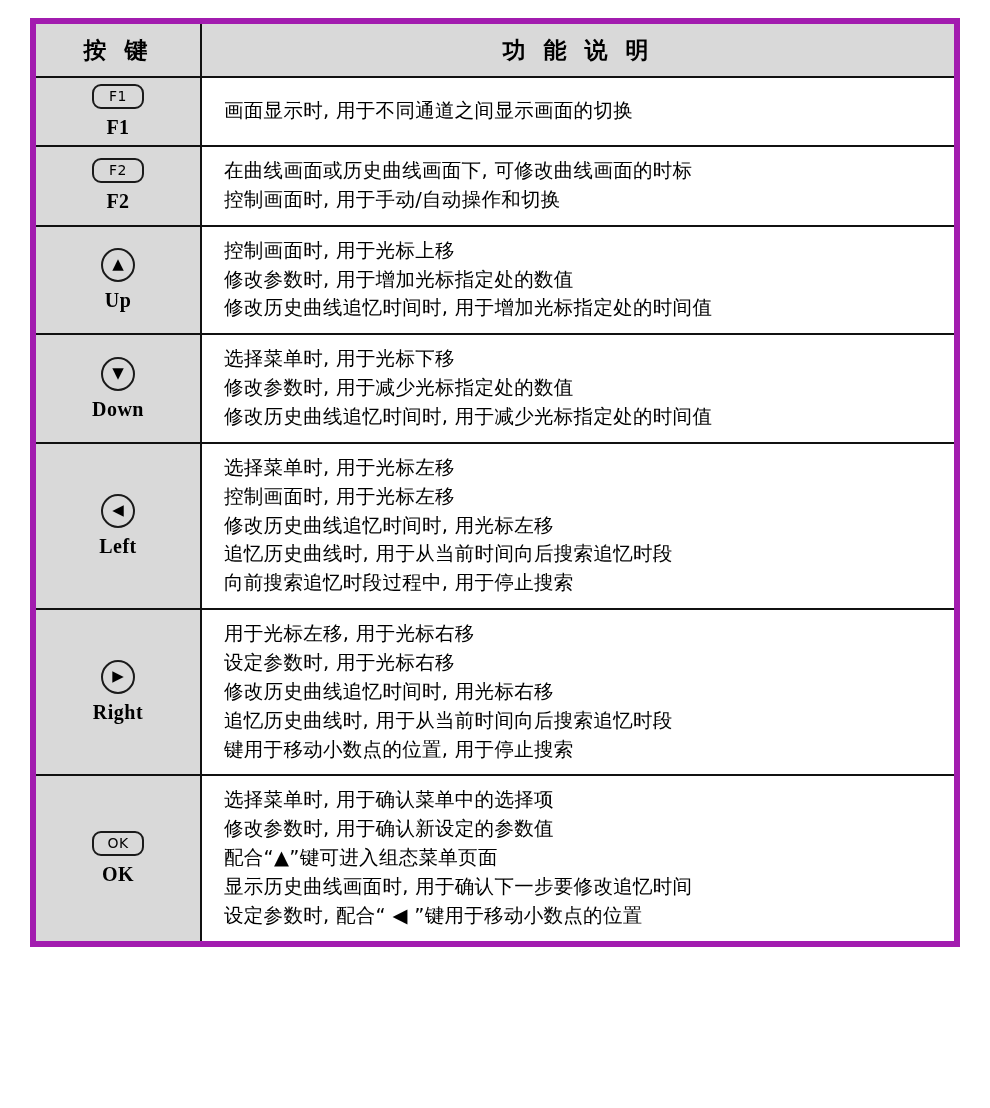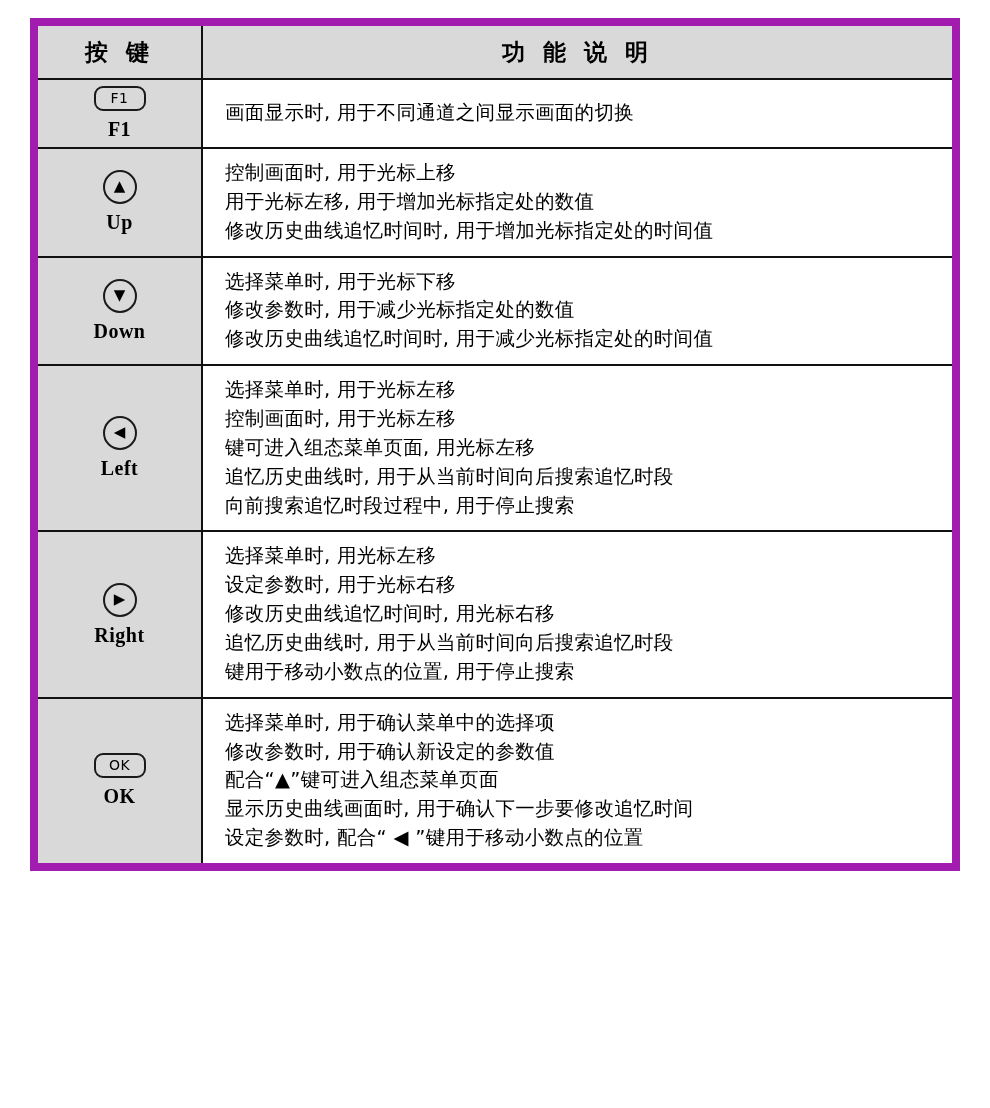--- a/index.html
+++ b/index.html
@@ -17,21 +17,21 @@
     position: relative;
     width: 990px;
     height: 1108px;
     box-sizing: border-box;
     padding: 18px 30px 30px 30px;
   }
   table.keytable {
     border-collapse: collapse;
     width: 930px;
     table-layout: fixed;
-    border: 8px solid #a21caf;
+    border: 6px solid #a21caf;
   }
   table.keytable col.c-key { width: 168px; }
   table.keytable col.c-desc { width: auto; }
 
   table.keytable th, table.keytable td {
     border: 2px solid #111111;
     vertical-align: middle;
   }
   thead th {
     background: #d9d9d9;
@@ -114,29 +114,39 @@
       <tr>
         <td class="keycell">
           <div class="keybtn text">F1</div>
           <div class="keylabel">F1</div>
         </td>
         <td class="desccell">
           <div class="descline">画面显示时, 用于不同通道之间显示画面的切换</div>
         </td>
       </tr>
 
+      <tr>
+        <td class="keycell">
+          <div class="keybtn text">F2</div>
+          <div class="keylabel">F2</div>
+        </td>
+        <td class="desccell">
+          <div class="descline">在曲线画面或历史曲线画面下, 可修改曲线画面的时标</div>
+          <div class="descline">控制画面时, 用于手动/自动操作和切换</div>
+        </td>
+      </tr>
 
       <tr>
         <td class="keycell">
           <div class="keybtn round arrow-glyph">▲</div>
           <div class="keylabel">Up</div>
         </td>
         <td class="desccell">
           <div class="descline">控制画面时, 用于光标上移</div>
-          <div class="descline">用于光标左移, 用于增加光标指定处的数值</div>
+          <div class="descline">修改参数时, 用于增加光标指定处的数值</div>
           <div class="descline">修改历史曲线追忆时间时, 用于增加光标指定处的时间值</div>
         </td>
       </tr>
 
       <tr>
         <td class="keycell">
           <div class="keybtn round arrow-glyph">▼</div>
           <div class="keylabel">Down</div>
         </td>
         <td class="desccell">
@@ -147,33 +157,33 @@
       </tr>
 
       <tr>
         <td class="keycell">
           <div class="keybtn round arrow-glyph">◀</div>
           <div class="keylabel">Left</div>
         </td>
         <td class="desccell">
           <div class="descline">选择菜单时, 用于光标左移</div>
           <div class="descline">控制画面时, 用于光标左移</div>
-          <div class="descline">键可进入组态菜单页面, 用光标左移</div>
+          <div class="descline">修改历史曲线追忆时间时, 用光标左移</div>
           <div class="descline">追忆历史曲线时, 用于从当前时间向后搜索追忆时段</div>
           <div class="descline">向前搜索追忆时段过程中, 用于停止搜索</div>
         </td>
       </tr>
 
       <tr>
         <td class="keycell">
           <div class="keybtn round arrow-glyph">▶</div>
           <div class="keylabel">Right</div>
         </td>
         <td class="desccell">
-          <div class="descline">选择菜单时, 用光标左移</div>
+          <div class="descline">用于光标左移, 用于光标右移</div>
           <div class="descline">设定参数时, 用于光标右移</div>
           <div class="descline">修改历史曲线追忆时间时, 用光标右移</div>
           <div class="descline">追忆历史曲线时, 用于从当前时间向后搜索追忆时段</div>
           <div class="descline">键用于移动小数点的位置, 用于停止搜索</div>
         </td>
       </tr>
 
 
       <tr>
         <td class="keycell">

